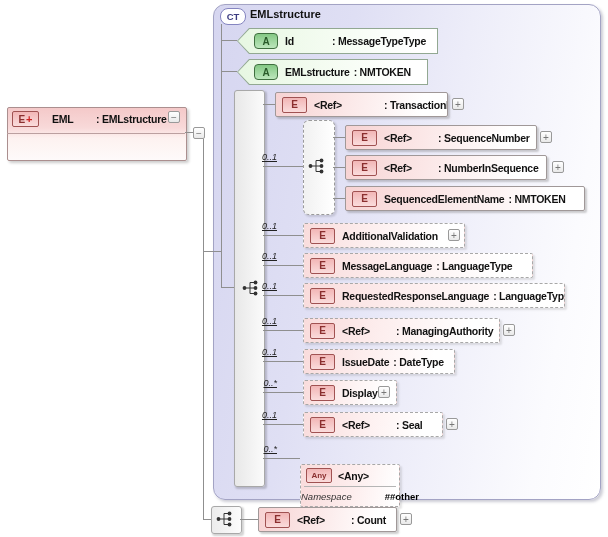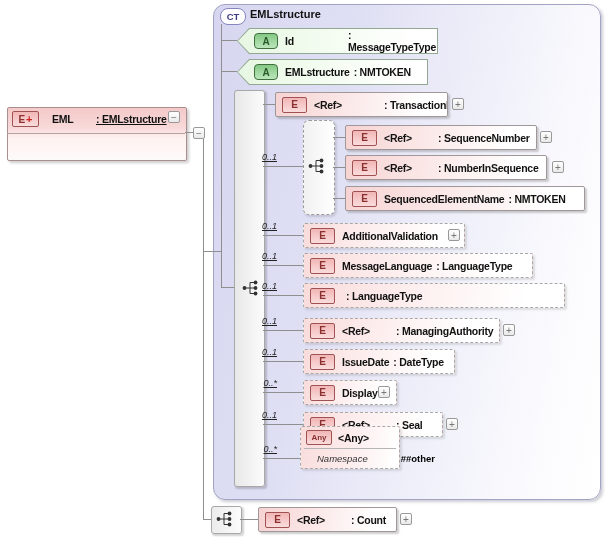--- a/index.html
+++ b/index.html
@@ -49,21 +49,21 @@
 
   
   .any-box{border:1px dashed #a8a8a8;border-radius:2px;box-sizing:border-box;
            background:linear-gradient(100deg,#f9dcdc 0%,#fdeeee 55%,#ffffff 95%);
            box-shadow:2px 2px 2px rgba(80,80,80,.16);}
   .any-top{height:21px;display:flex;align-items:center;padding-left:5px;}
   .anybdg{width:24px;height:13px;border:1px solid #a05252;border-radius:2px;margin-right:6px;flex:none;
           background:linear-gradient(180deg,#f2b6b6,#fadcdc);color:#8b2f2f;
           font-size:8px;font-weight:bold;display:flex;align-items:center;justify-content:center;}
   .any-sep{border-top:1px solid #b5b5b5;margin:0 3px;}
-  .any-bottom{height:18px;display:flex;align-items:center;padding-left:16px;gap:9px;}
+  .any-bottom{height:18px;display:flex;align-items:center;padding-left:0;gap:9px;}
   .ns-label{font-size:9.5px;font-style:italic;color:#333;}
   .ns-value{font-size:9.5px;font-weight:bold;color:#000;margin-left:24px;}
 
   
   .seq-bar{left:234px;top:90px;width:29px;height:395px;border:1px solid #a8a8a8;border-radius:3px;
            background:linear-gradient(to right,#e8e8e8,#fbfbfb);box-shadow:1.5px 1.5px 2px rgba(0,0,0,.18);}
   .choice-box{left:303px;top:120px;width:30px;height:93px;border:1px dashed #9a9a9a;border-radius:6px;
               background:linear-gradient(to right,#f1f1f1,#ffffff);box-shadow:1.5px 1.5px 2px rgba(0,0,0,.12);}
   .seq-box{left:211px;top:506px;width:29px;height:26px;border:1px solid #a8a8a8;border-radius:3px;
            background:linear-gradient(to right,#ececec,#fcfcfc);box-shadow:1.5px 1.5px 2px rgba(0,0,0,.18);}
@@ -76,21 +76,21 @@
   
   .occ{width:40px;text-align:right;font-size:9px;font-style:italic;color:#222;text-decoration:underline;}
 
   
   .eml-box{left:7px;top:107px;width:178px;height:52px;border:1px solid #ab8f8f;border-radius:2px;
            background:linear-gradient(180deg,#f4c9c9 0%,#f8d9d9 38%,#fdf2f0 58%,#fefafa 100%);
            box-shadow:2px 2px 3px rgba(0,0,0,.2);}
   .eml-sep{left:7px;top:133px;width:178px;height:1px;background:#bba0a0;}
   .eml-head{left:12px;top:111px;height:16px;display:flex;align-items:center;}
   .eml-nm{min-width:44px;font-size:10.5px;font-weight:bold;color:#111;letter-spacing:-.25px;margin-left:6px;}
-  .eml-tp{font-size:10.5px;font-weight:bold;color:#111;letter-spacing:-.25px;text-decoration:underline;}
+  .eml-tp{font-size:10.5px;font-weight:bold;color:#111;letter-spacing:-.25px;}
   .unq-box{left:11px;top:136px;width:141px;height:21px;border:1px solid #9a9a88;border-radius:2px;
            background:#fbf9e2;box-sizing:border-box;display:flex;align-items:center;padding-left:3px;}
   .unqbdg{width:20px;height:13px;border:1px solid #8a8a8a;border-radius:2px;flex:none;
           background:linear-gradient(180deg,#f2f2f2,#d9d9d9);color:#222;
           font-size:7.5px;display:flex;align-items:center;justify-content:center;}
   .unq-nm{min-width:72px;font-size:9.5px;color:#111;margin-left:5px;}
   .unq-sel{font-size:9.5px;color:#111;}
   svg{display:block;}
 </style>
 </head>
@@ -104,21 +104,21 @@
 
   <div class="abs vline" style="left:221px;top:24px;height:264px"></div>
   <div class="abs hline" style="left:222px;top:40px;width:15px"></div>
   <div class="abs hline" style="left:222px;top:71px;width:15px"></div>
   <div class="abs hline" style="left:222px;top:287px;width:22px"></div>
 
   <div class="abs attr-outer" style="left:237px;top:28px;width:201px">
     <div class="attr-inner">
       <span class="abdg">A</span>
       <span class="nm" style="min-width:47px">Id</span>
-      <span class="tp" style="margin-left:16px">: MessageTypeType</span>
+      <span class="tp" style="margin-left:0">: MessageTypeType</span>
     </div>
   </div>
   <div class="abs attr-outer" style="left:237px;top:59px;width:191px">
     <div class="attr-inner">
       <span class="abdg">A</span>
       <span class="nm" style="min-width:47px">EMLstructure</span>
       <span class="tp">: NMTOKEN</span>
     </div>
   </div>
 
@@ -204,20 +204,21 @@
   <div class="abs occ" style="left:237px;top:251px">0..1</div>
   <div class="abs el dashed" style="left:303px;top:253px;width:230px">
     <span class="ebdg">E</span>
     <span class="nm">MessageLanguage</span>
     <span class="tp">: LanguageType</span>
   </div>
 
   <div class="abs occ" style="left:237px;top:281px">0..1</div>
   <div class="abs el dashed" style="left:303px;top:283px;width:262px">
     <span class="ebdg">E</span>
+    <span class="nm">RequestedResponseLanguage</span>
     <span class="tp">: LanguageType</span>
   </div>
 
   <div class="abs occ" style="left:237px;top:316px">0..1</div>
   <div class="abs el dashed" style="left:303px;top:318px;width:197px">
     <span class="ebdg">E</span>
     <span class="nm ref">&lt;Ref&gt;</span>
     <span class="tp" style="margin-left:0">: ManagingAuthority</span>
   </div>
   <div class="abs pm" style="left:503px;top:324px">+</div>
@@ -238,21 +239,21 @@
 
   <div class="abs occ" style="left:237px;top:410px">0..1</div>
   <div class="abs el dashed" style="left:303px;top:412px;width:140px">
     <span class="ebdg">E</span>
     <span class="nm ref">&lt;Ref&gt;</span>
     <span class="tp" style="margin-left:0">: Seal</span>
   </div>
   <div class="abs pm" style="left:446px;top:418px">+</div>
 
   <div class="abs occ" style="left:237px;top:444px">0..*</div>
-  <div class="abs any-box" style="left:300px;top:426px;width:100px;height:43px">
+  <div class="abs any-box" style="left:300px;top:464px;width:100px;height:43px">
     <div class="any-top">
       <span class="anybdg">Any</span>
       <span class="nm">&lt;Any&gt;</span>
     </div>
     <div class="any-sep"></div>
     <div class="any-bottom">
       <span class="ns-label">Namespace</span>
       <span class="ns-value">##other</span>
     </div>
   </div>

